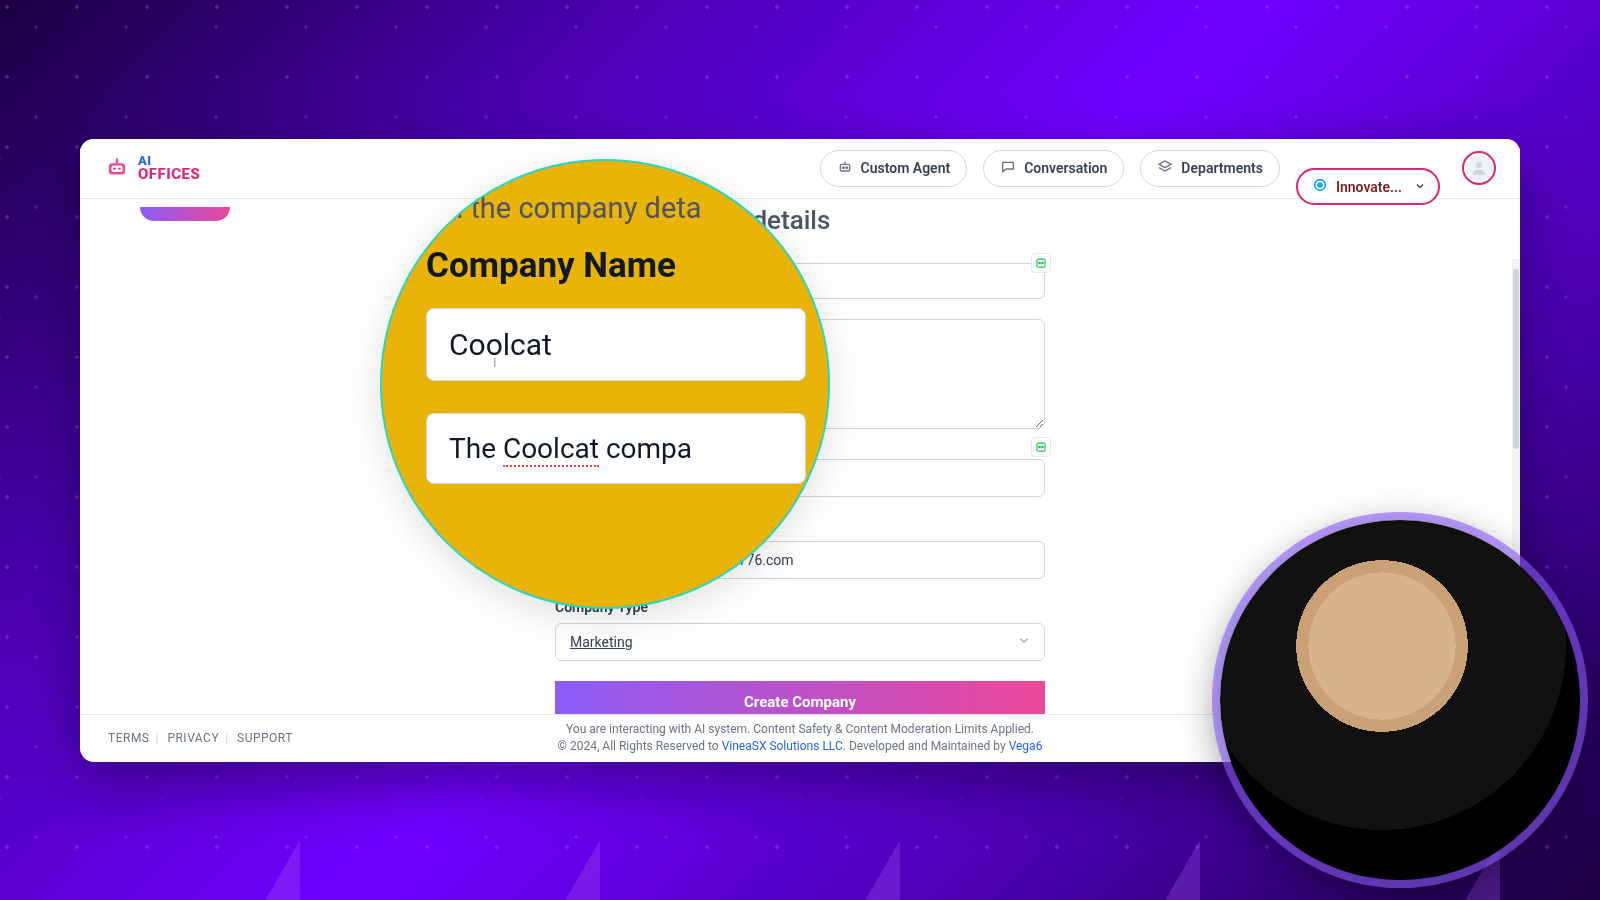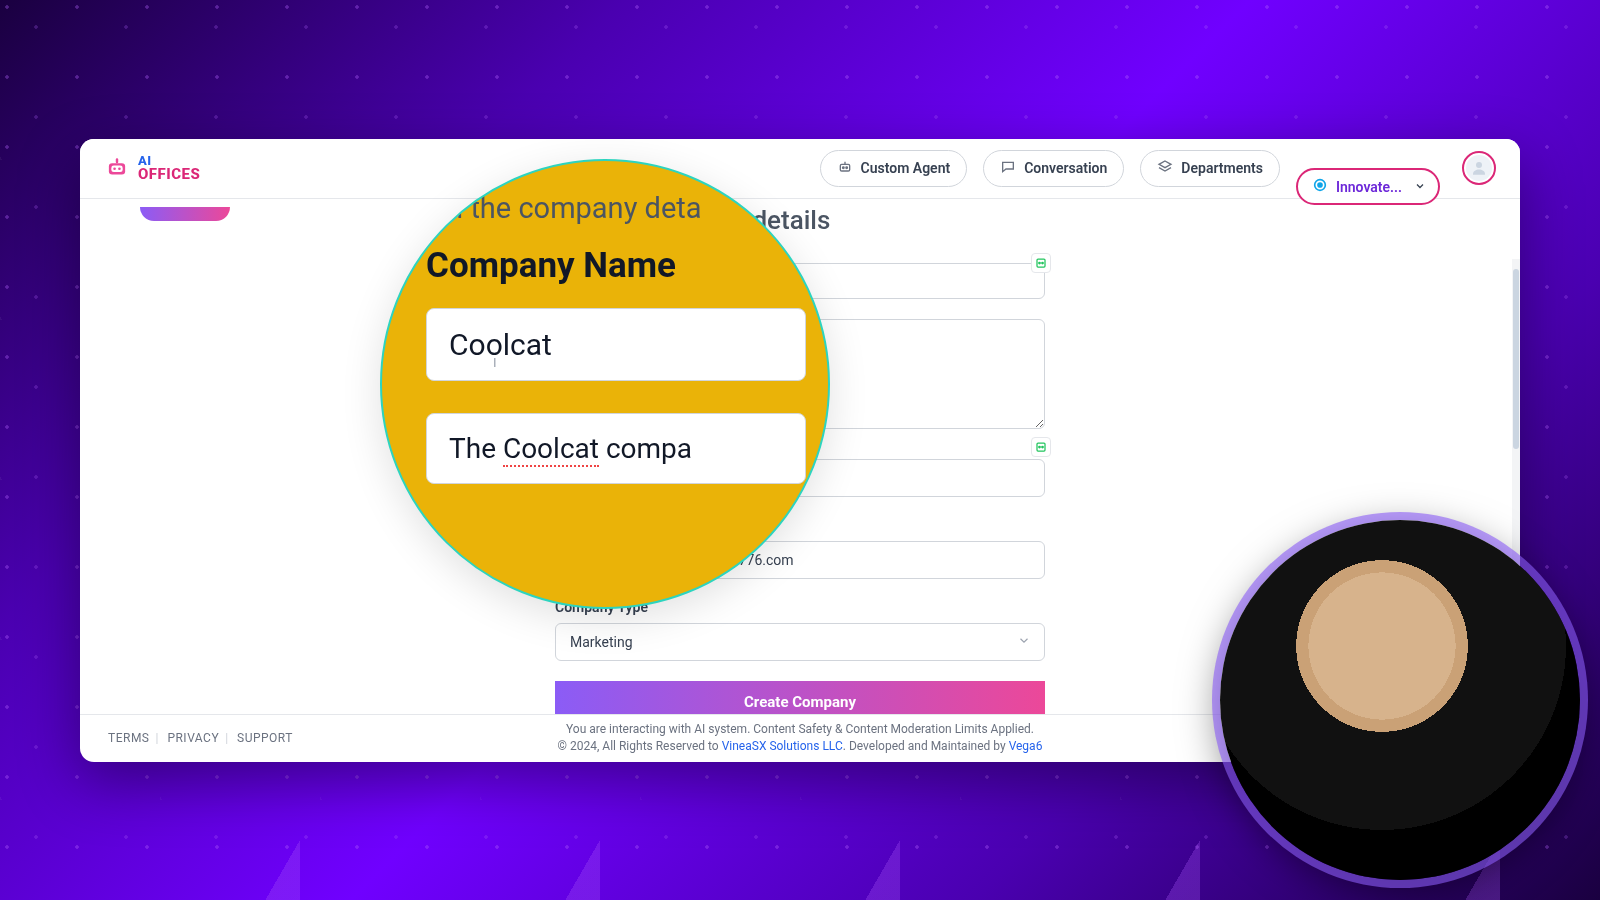--- a/index.html
+++ b/index.html
@@ -37,21 +37,21 @@
   .logo-line1 { font-size: 13px; font-weight: 800; color: #2563eb; letter-spacing: .5px; }
   .logo-line2 { font-size: 15px; font-weight: 800; color: #db2777; letter-spacing: .5px; }
   .topbar-spacer { flex: 1; }
   .pill-btn {
     display: inline-flex; align-items: center; gap: 8px;
     border: 1px solid #d1d5db; background: #fff; color: #374151;
     font-size: 14px; font-weight: 600; padding: 8px 16px; border-radius: 999px;
     cursor: pointer;
   }
   .pill-btn.primary {
-    border: 2px solid #db2777; color: #6d28d9; padding: 7px 12px 7px 14px; margin-top: 37px;
+    border: 2px solid #db2777; color: #7f1d1d; padding: 7px 12px 7px 14px; margin-top: 37px;
   }
   .pill-btn .chev { margin-left: 4px; }
   .avatar-shell {
     width: 34px; height: 34px; border-radius: 50%; border: 2px solid #db2777;
     display: flex; align-items: center; justify-content: center; margin-left: 6px;
     cursor: pointer;
   }
   .avatar-inner {
     width: 26px; height: 26px; border-radius: 50%; background: #eef2f7;
     display: flex; align-items: center; justify-content: center;
@@ -69,21 +69,21 @@
   .form-title { font-size: 26px; color: #4b5563; font-weight: 500; margin-bottom: 28px; white-space: nowrap; }
   .field { margin-bottom: 20px; }
   .label { font-size: 14px; font-weight: 600; color: #374151; margin-bottom: 8px; display: block; }
   .input, .textarea, .select {
     width: 100%; border: 1px solid #d1d5db; border-radius: 6px;
     background: #fff; font-size: 14px; color: #374151; padding: 10px 14px;
     outline: none;
   }
   .textarea { height: 110px; resize: vertical; padding-top: 12px; }
   .select-wrap { position: relative; }
-  .select { appearance: none; padding-right: 36px; cursor: pointer; }
+  .select { appearance: none; padding-right: 36px; cursor: pointer; text-decoration: underline; }
   .select-caret { position: absolute; right: 14px; top: 50%; transform: translateY(-50%); color: #9ca3af; pointer-events: none; }
   .upload {
     border: 1px solid #db2777; border-radius: 8px; padding: 12px;
     display: flex; align-items: center; justify-content: center; gap: 16px;
     cursor: pointer; margin-bottom: 18px;
   }
   .upload-ico { width: 38px; height: 38px; }
   .upload-txt { text-align: center; }
   .upload-t1 { font-size: 14px; font-weight: 700; color: #374151; }
   .upload-t2 { font-size: 12px; color: #6b7280; }

